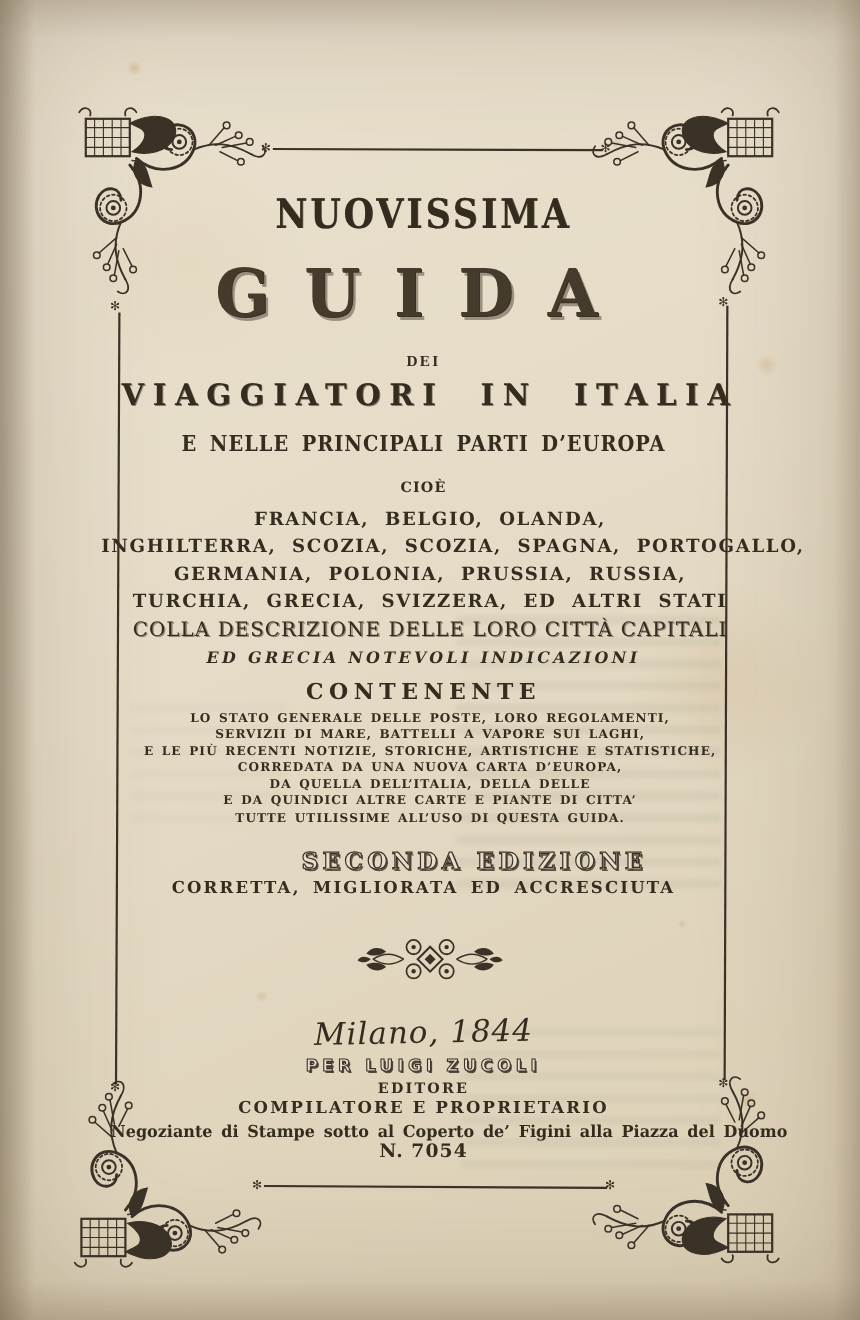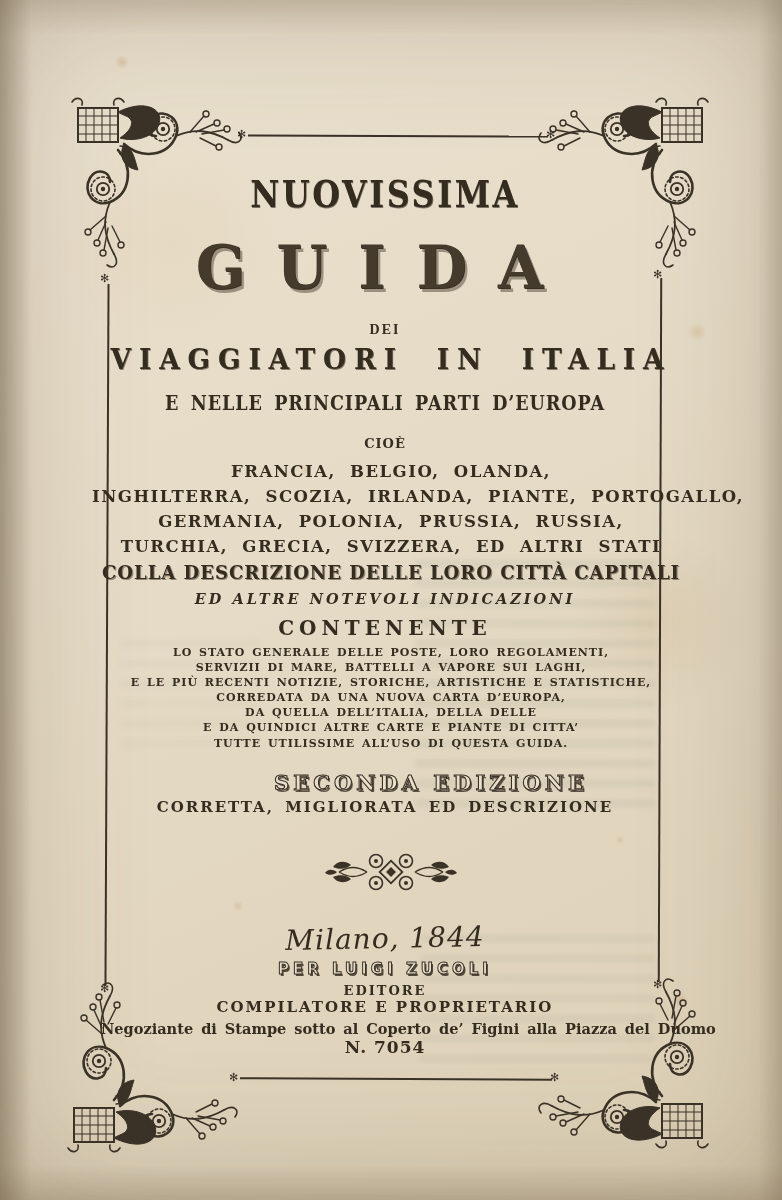--- a/index.html
+++ b/index.html
@@ -30,21 +30,21 @@
   .wide{left:92px;width:598px;}
 
   .t-nuovissima{top:172px;font-size:37px;font-weight:bold;letter-spacing:3px;transform:scaleX(.86);text-shadow:.6px .6px 0 rgba(54,45,32,.6);}
   .t-guida{top:232px;font-size:60px;font-weight:bold;letter-spacing:32px;transform:scaleX(.97);color:#453b2c;
            text-shadow:3px 4px 0 rgba(64,54,40,.45), .8px .8px 0 #362d20;}
   .t-dei{top:322px;font-size:14px;font-weight:bold;letter-spacing:2px;font-family:Liberation Serif, serif;}
   .t-viaggiatori{top:344px;font-size:27px;font-weight:bold;letter-spacing:8px;word-spacing:16px;transform:scaleX(.98);text-shadow:.8px .8px 0 rgba(54,45,32,.55);}
   .t-europa{top:391px;font-size:20px;font-weight:bold;letter-spacing:1px;word-spacing:5px;transform:scaleX(.88);}
   .t-cioe{top:436px;font-size:13px;font-weight:bold;letter-spacing:1px;}
   .t-countries{top:459px;font-size:16.5px;font-weight:bold;letter-spacing:1.5px;word-spacing:7px;line-height:25px;white-space:nowrap;}
-  .t-colla{top:562px;font-size:18px;font-weight:bold;letter-spacing:1px;text-shadow:1.2px 1.2px 0 rgba(58,49,39,.5);}
+  .t-colla{top:562px;font-size:18px;font-weight:normal;letter-spacing:1px;text-shadow:1.2px 1.2px 0 rgba(58,49,39,.5);}
   .t-edaltre{top:590px;font-size:14.5px;font-weight:bold;font-style:italic;letter-spacing:3px;}
   .t-contenente{top:616px;font-size:20px;font-weight:bold;letter-spacing:5px;}
   .t-contents{top:645px;font-size:11px;font-weight:bold;letter-spacing:1px;word-spacing:2px;line-height:15.1px;}
   .t-edizione{top:770px;font-size:21px;font-weight:bold;letter-spacing:4px;
       color:#e8dfcb;-webkit-text-stroke:1.1px #3a3127;text-shadow:1.6px 1.8px 0 rgba(58,49,39,.8);padding-left:46px;}
   .t-corretta{top:798px;font-size:15px;font-weight:bold;letter-spacing:2px;word-spacing:4px;}
   .t-milano{top:922px;font-size:28px;font-style:italic;letter-spacing:1px;transform:rotate(-1.2deg);}
   .t-zucoli{top:960px;font-family:"DejaVu Sans","Liberation Sans",sans-serif;font-size:15px;font-weight:bold;letter-spacing:4px;
       color:#e8dfcb;-webkit-text-stroke:1px #3a3127;text-shadow:1.4px 1.5px 0 rgba(58,49,39,.85);}
   .t-editore{top:983px;font-size:13px;font-weight:bold;letter-spacing:2px;}
@@ -155,41 +155,41 @@
 
   <div class="line t-nuovissima">NUOVISSIMA</div>
   <div class="line t-guida">GUIDA</div>
   <div class="line t-dei">DEI</div>
   <div class="line wide t-viaggiatori">VIAGGIATORI IN ITALIA</div>
   <div class="line t-europa">E NELLE PRINCIPALI PARTI D’EUROPA</div>
   <div class="line t-cioe">CIOÈ</div>
 
   <div class="line wide t-countries">
     <div>FRANCIA, BELGIO, OLANDA,</div>
-    <div>INGHILTERRA, SCOZIA, IRLANDA, PIANTE, PORTOGALLO,</div>
+    <div>INGHILTERRA, SCOZIA, SCOZIA, SPAGNA, PORTOGALLO,</div>
     <div>GERMANIA, POLONIA, PRUSSIA, RUSSIA,</div>
     <div>TURCHIA, GRECIA, SVIZZERA, ED ALTRI STATI</div>
   </div>
 
   <div class="line wide t-colla">COLLA DESCRIZIONE DELLE LORO CITTÀ CAPITALI</div>
-  <div class="line t-edaltre">ED ALTRE NOTEVOLI INDICAZIONI</div>
+  <div class="line t-edaltre">ED GRECIA NOTEVOLI INDICAZIONI</div>
   <div class="line t-contenente">CONTENENTE</div>
 
   <div class="line wide t-contents">
     <div>LO STATO GENERALE DELLE POSTE, LORO REGOLAMENTI,</div>
     <div>SERVIZII DI MARE, BATTELLI A VAPORE SUI LAGHI,</div>
     <div>E LE PIÙ RECENTI NOTIZIE, STORICHE, ARTISTICHE E STATISTICHE,</div>
     <div>CORREDATA DA UNA NUOVA CARTA D’EUROPA,</div>
     <div>DA QUELLA DELL’ITALIA, DELLA DELLE</div>
     <div>E DA QUINDICI ALTRE CARTE E PIANTE DI CITTA’</div>
     <div>TUTTE UTILISSIME ALL’USO DI QUESTA GUIDA.</div>
   </div>
 
   <div class="line t-edizione">SECONDA EDIZIONE</div>
-  <div class="line t-corretta">CORRETTA, MIGLIORATA ED DESCRIZIONE</div>
+  <div class="line t-corretta">CORRETTA, MIGLIORATA ED ACCRESCIUTA</div>
 
   <div class="fleuron">
     <svg viewBox="0 0 140 48" stroke="#3a3127" fill="none" stroke-width="1.6">
       <rect x="62" y="16" width="16" height="16" transform="rotate(45 70 24)" stroke-width="1.8"></rect>
       <rect x="66.5" y="20.5" width="7" height="7" transform="rotate(45 70 24)" fill="#3a3127" stroke="none"></rect>
       <circle cx="55" cy="13" r="6.5"></circle>
         <circle cx="55" cy="13" r="2" fill="#3a3127" stroke="none"></circle>
       <circle cx="85" cy="13" r="6.5"></circle>
         <circle cx="85" cy="13" r="2" fill="#3a3127" stroke="none"></circle>
       <circle cx="55" cy="35" r="6.5"></circle>

